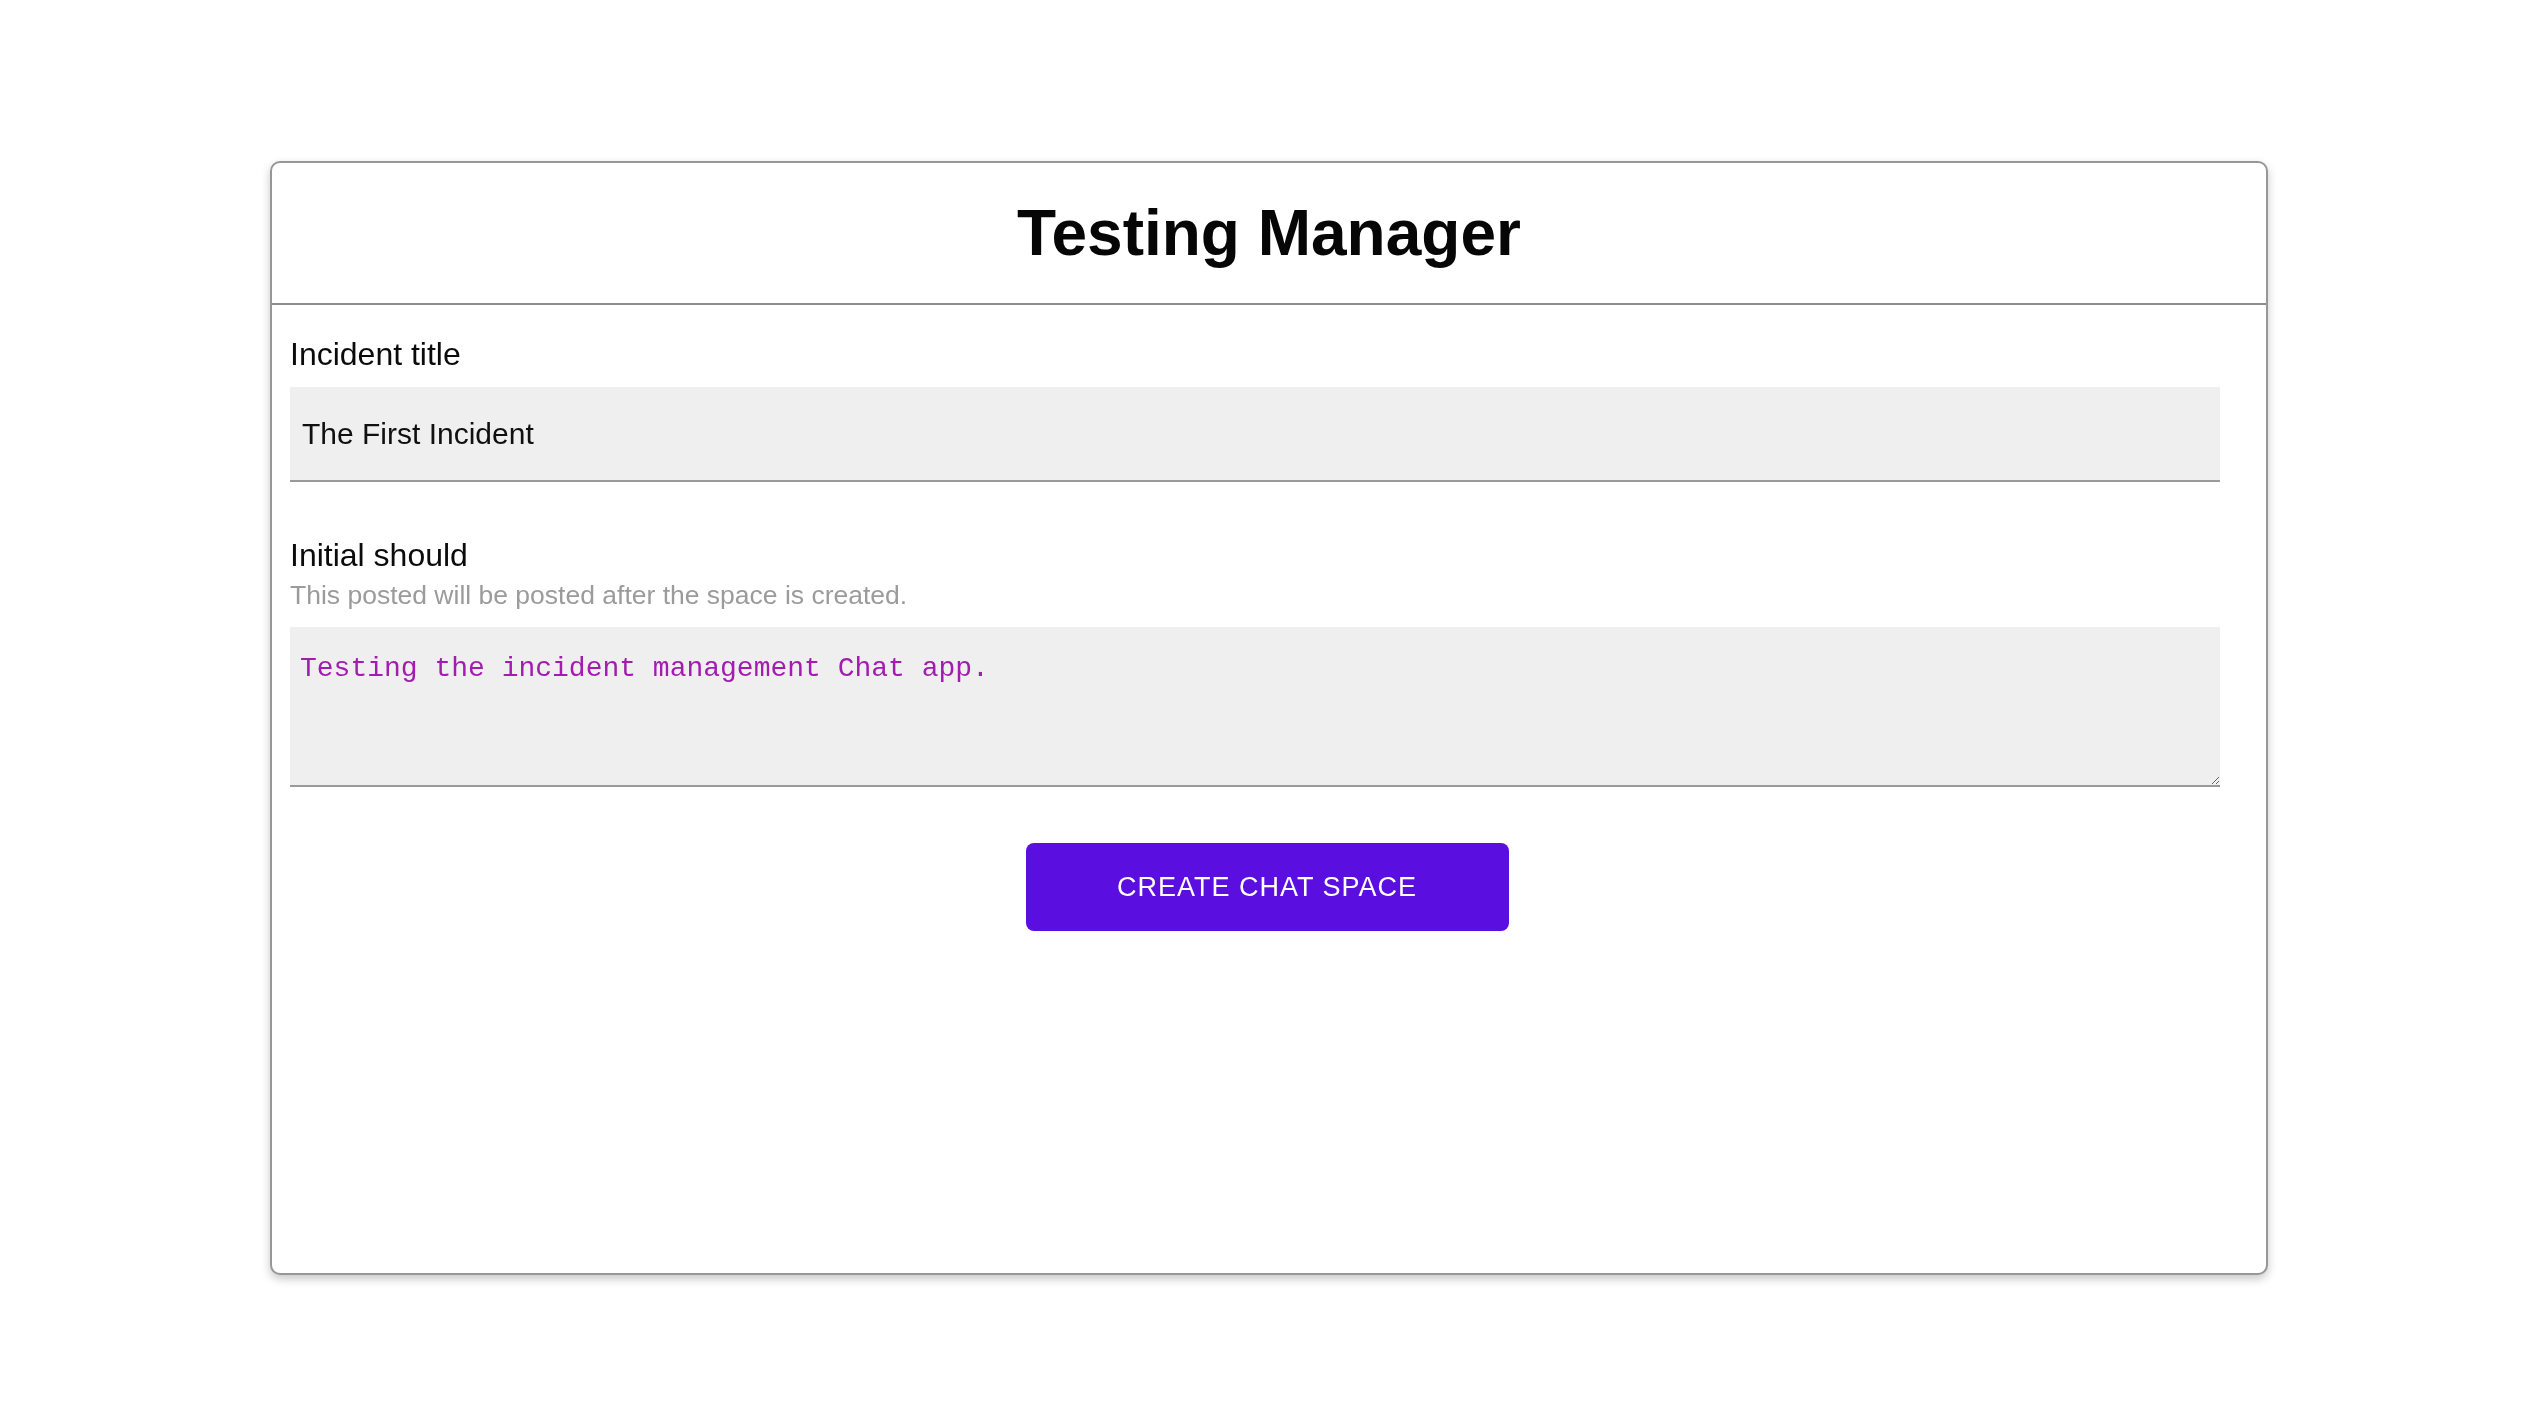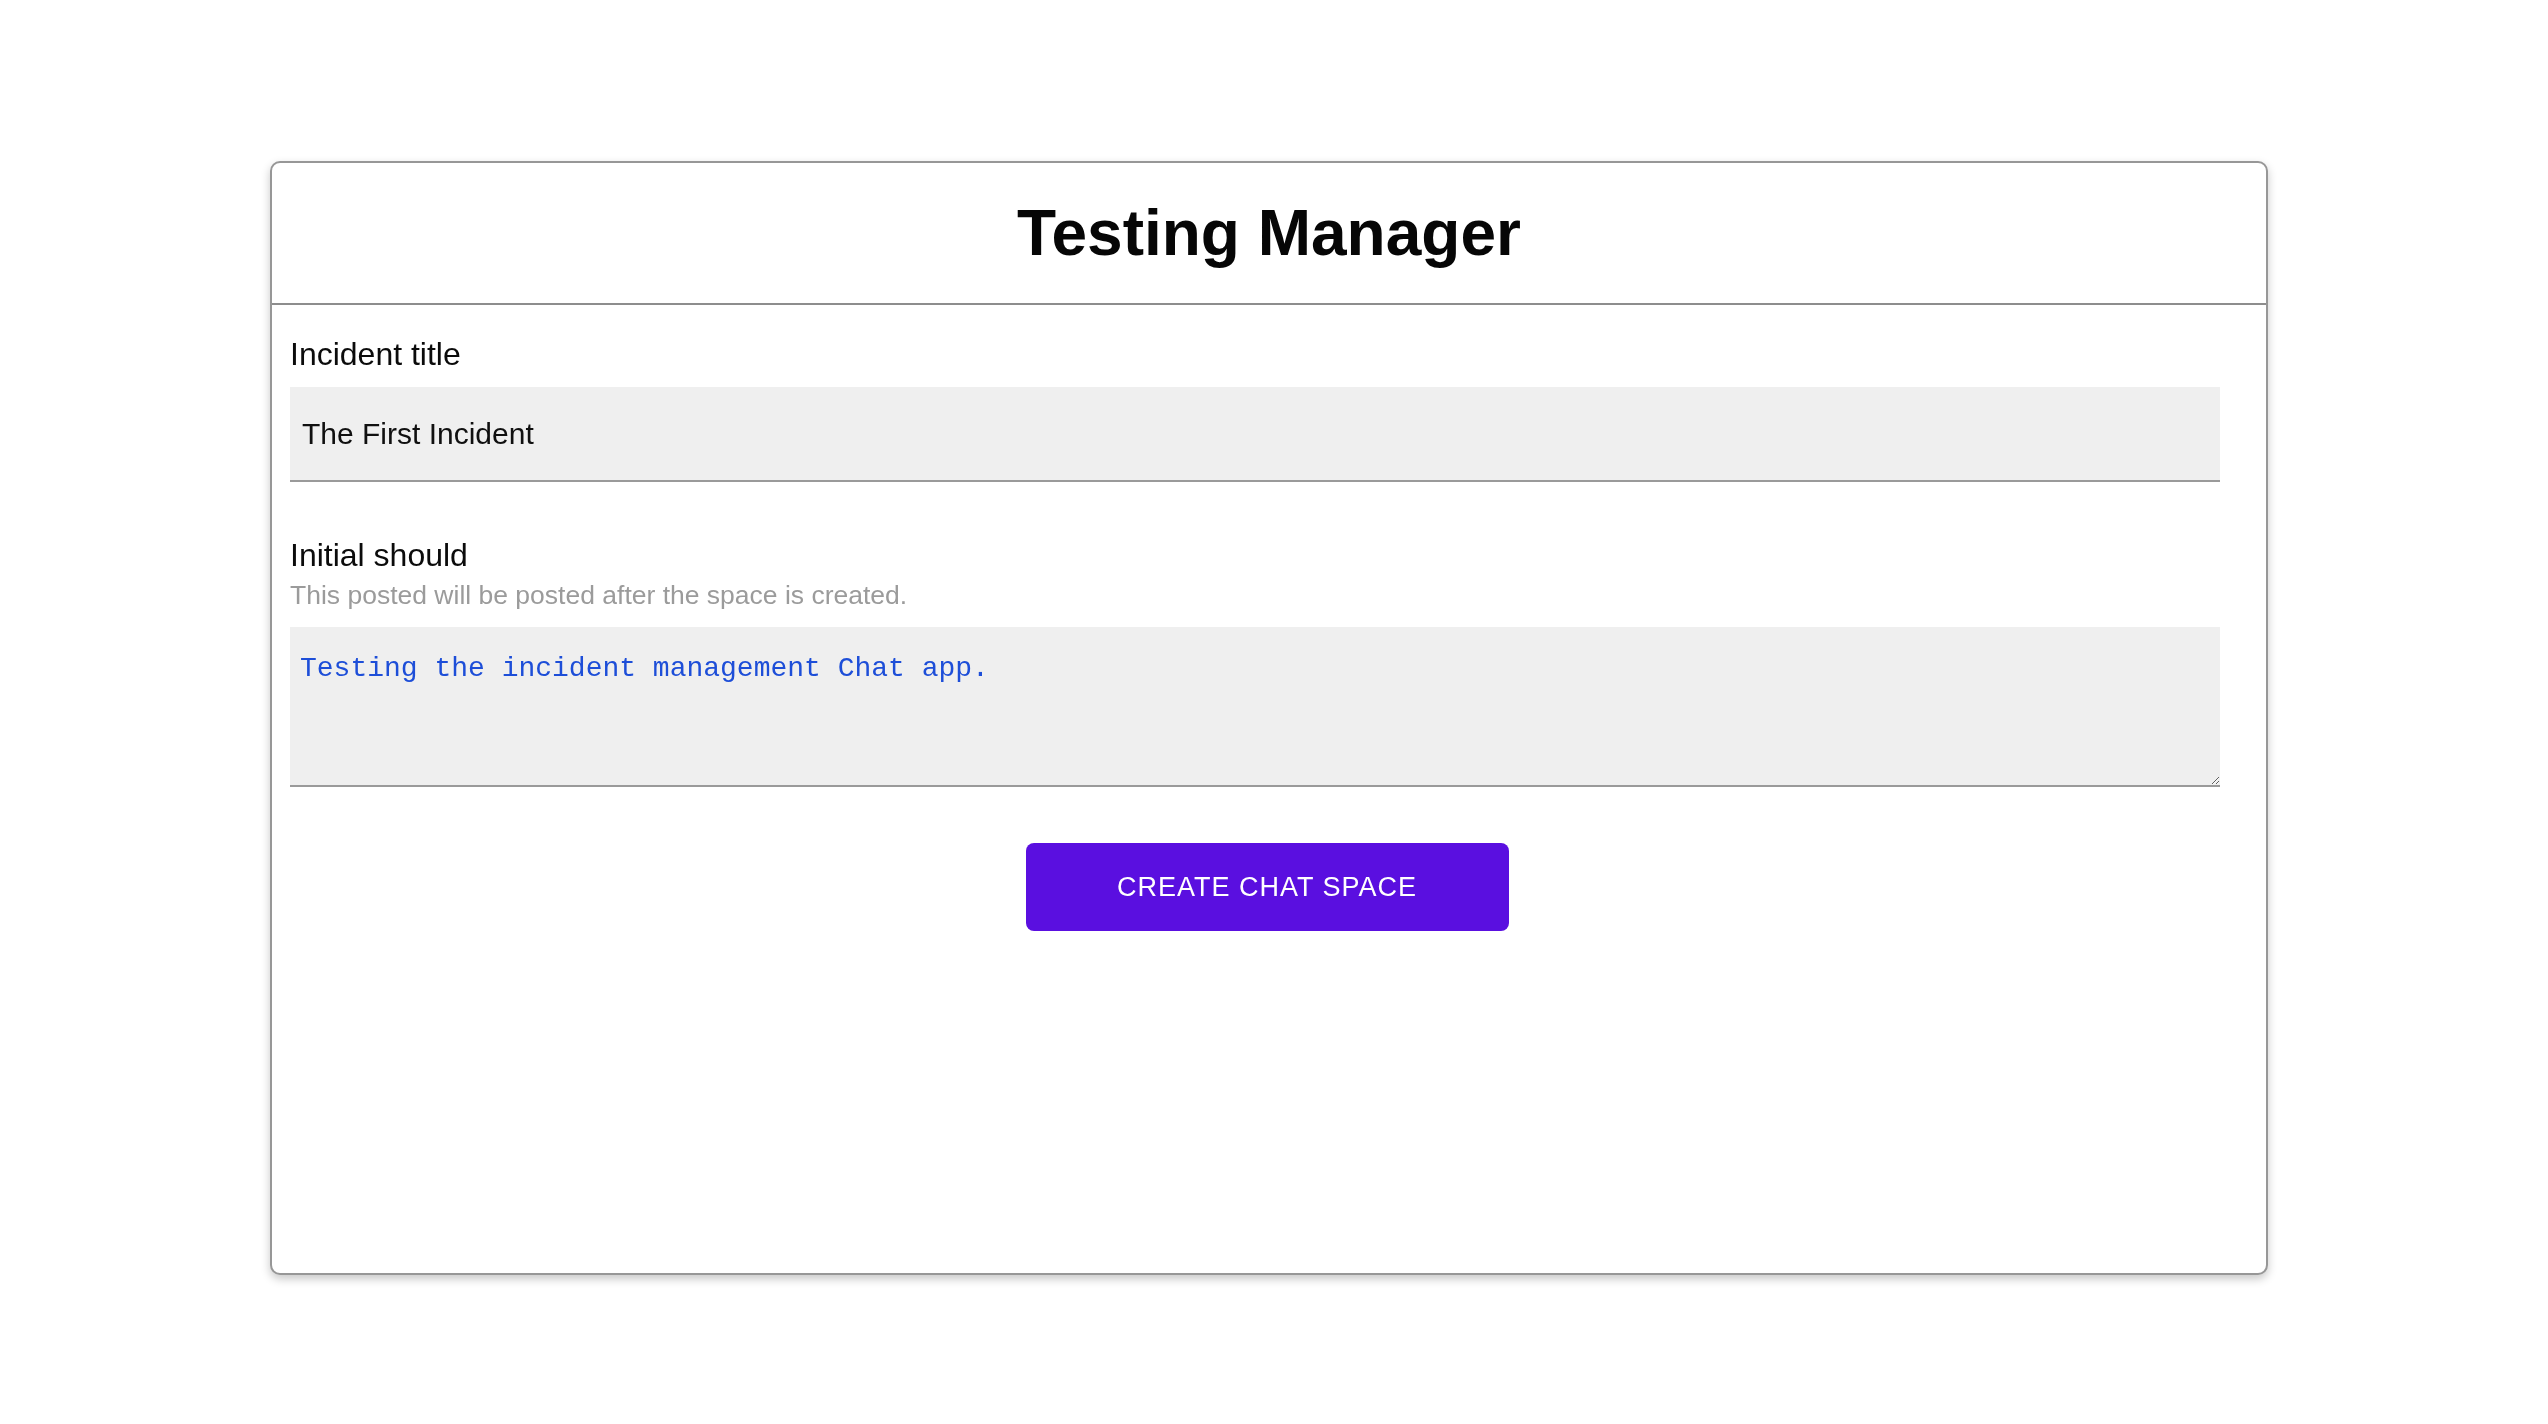--- a/index.html
+++ b/index.html
@@ -45,21 +45,21 @@
     padding:0 12px;
     outline:none;
   }
   .field-group.first .text-input { }
   .message-textarea {
     display:block; width:100%; height:160px;
     margin-top:12px;
     background:#efefef;
     border:none; border-bottom:2px solid #9a9a9a;
     font-family:"Liberation Mono","DejaVu Sans Mono",monospace;
-    font-size:28px; color:#1d4ed8;
+    font-size:28px; color:#a21caf;
     padding:26px 10px 8px 10px;
     resize:both;
     outline:none;
   }
   .button-row { text-align:center; margin-top:56px; }
   .create-btn {
     width:483px; height:88px;
     background:#5a0fe0;
     color:#ffffff;
     border:none; border-radius:8px;

